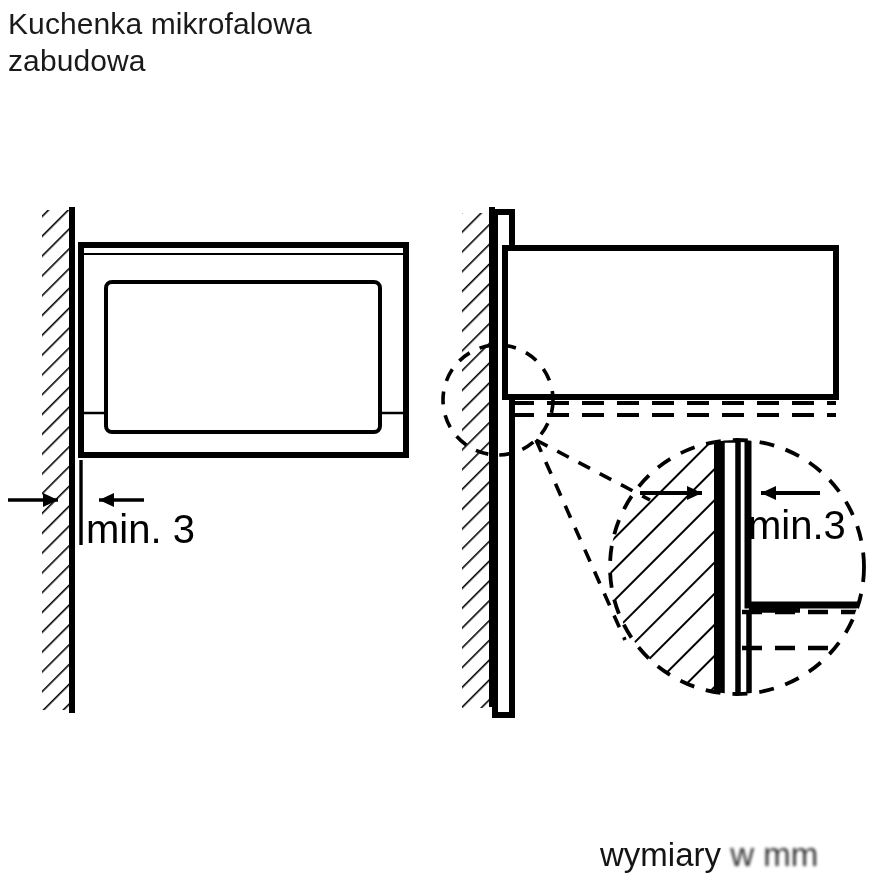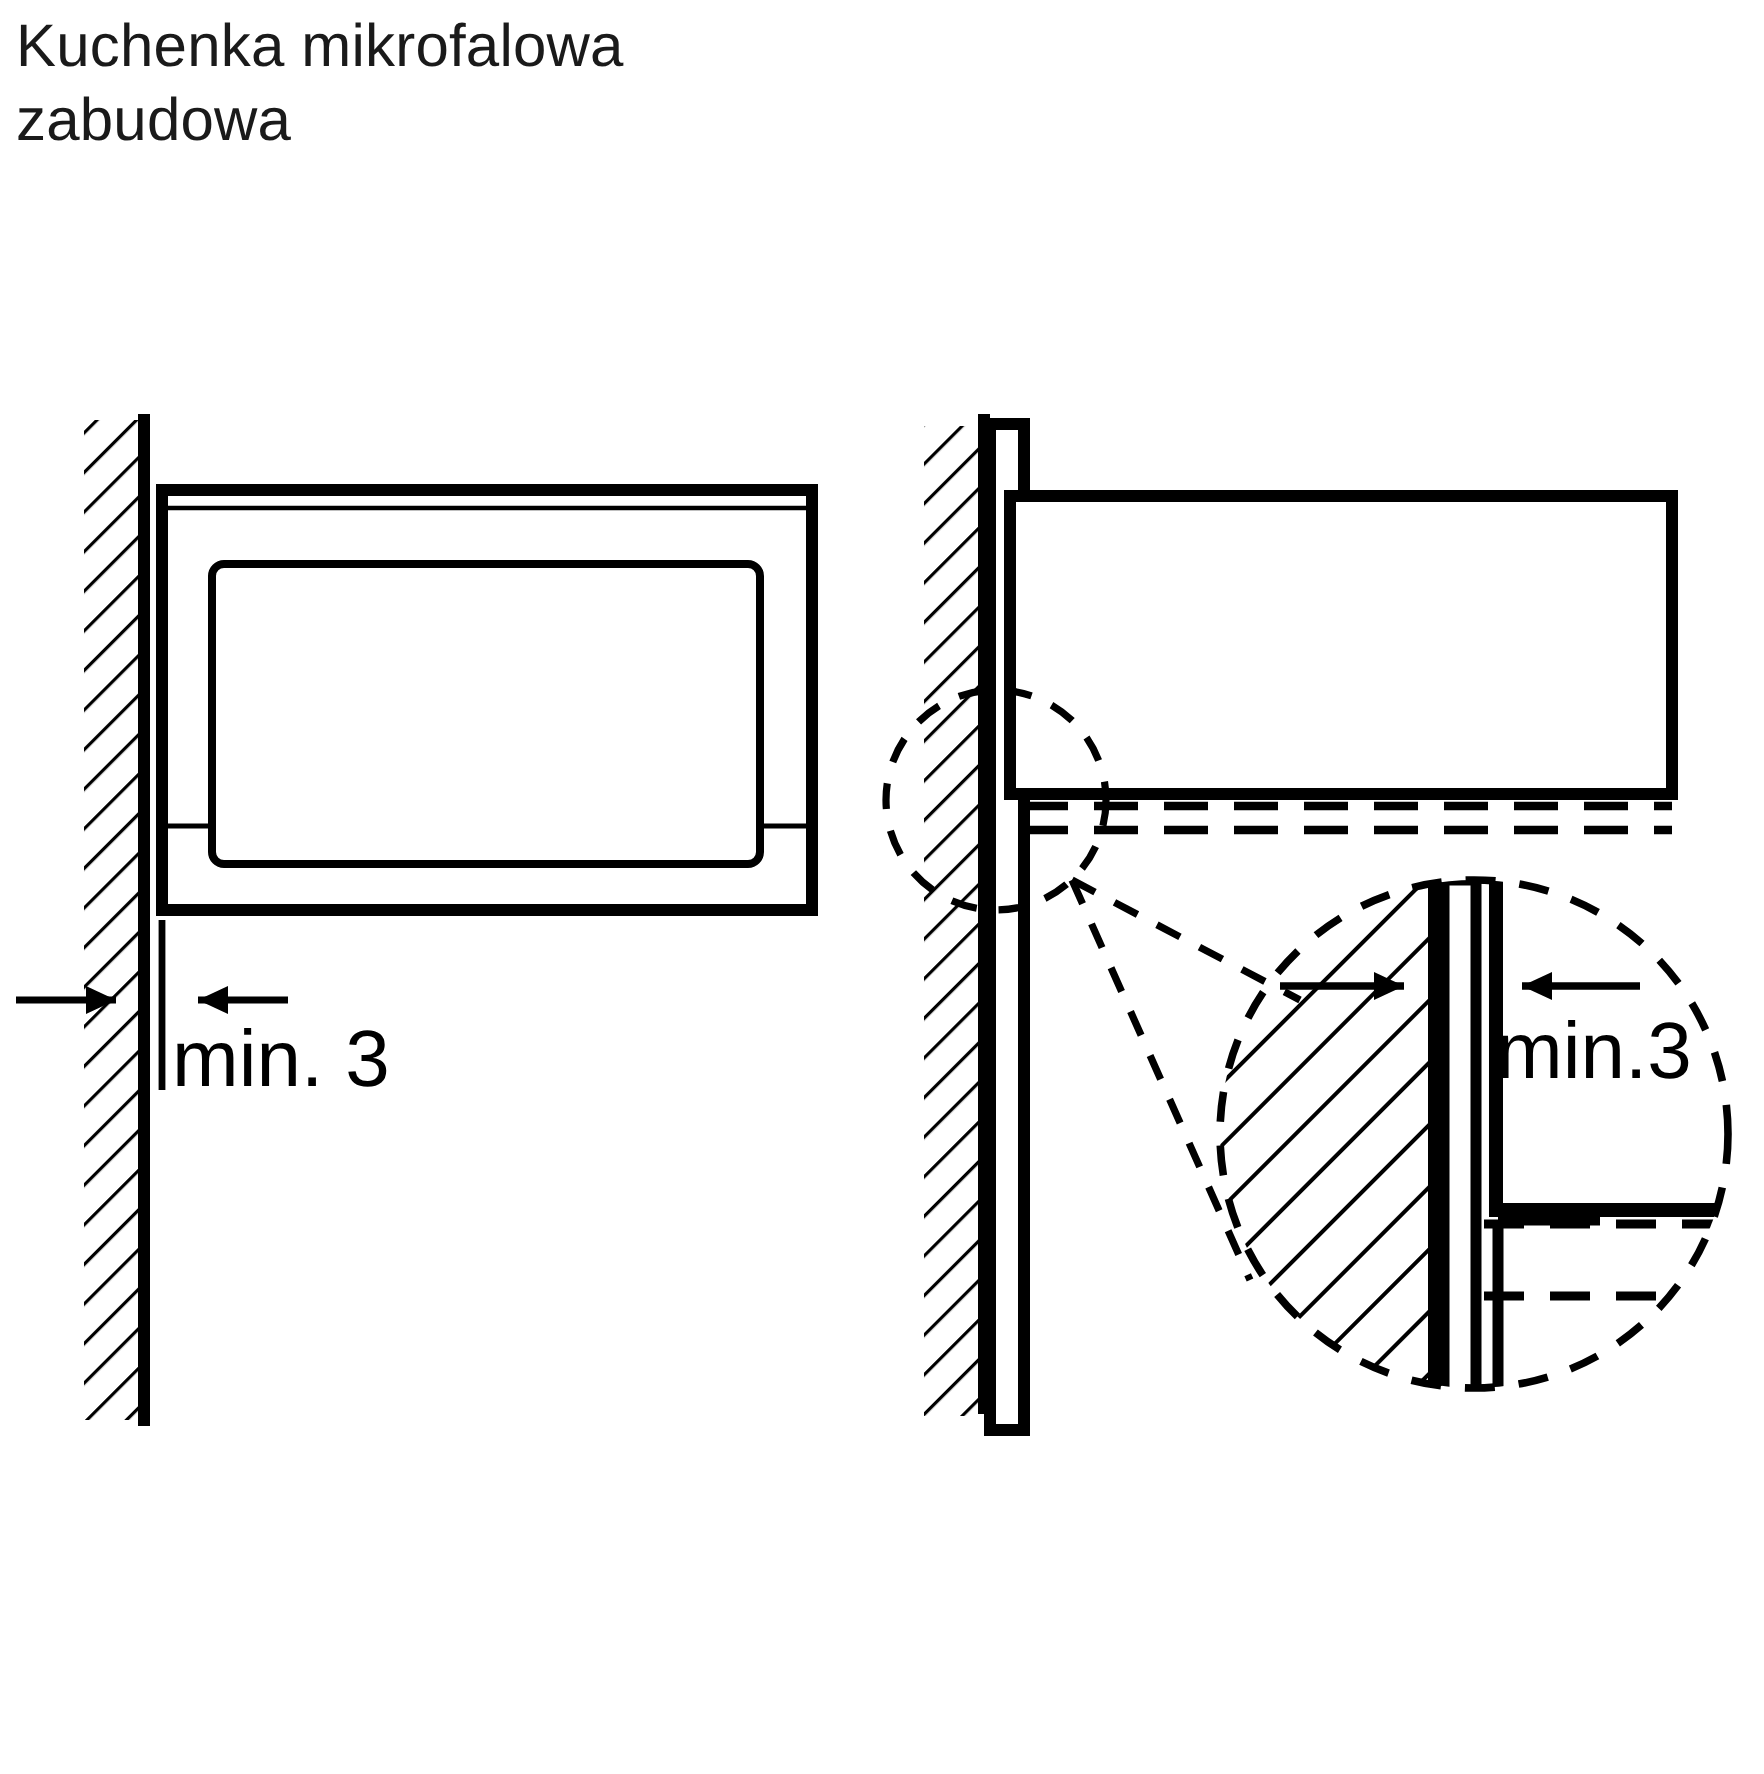--- a/index.html
+++ b/index.html
@@ -165,14 +165,17 @@
         <g>
           <line x1="640" y1="493" x2="702" y2="493" stroke="#000" stroke-width="3.8" marker-end="url(#arrowR)"></line>
           <line x1="820" y1="493" x2="761" y2="493" stroke="#000" stroke-width="3.8" marker-end="url(#arrowL)"></line>
         </g>
 
         <text x="748" y="539" font-family="Liberation Sans, sans-serif" font-size="40" fill="#000">min.3</text>
       </g>
     </g>
   </svg>
 
+  <div id="footnote">
+    <span>wymiary </span><span class="blur-tail">w mm</span>
+  </div>
 
 </div>
 
 </body></html>

